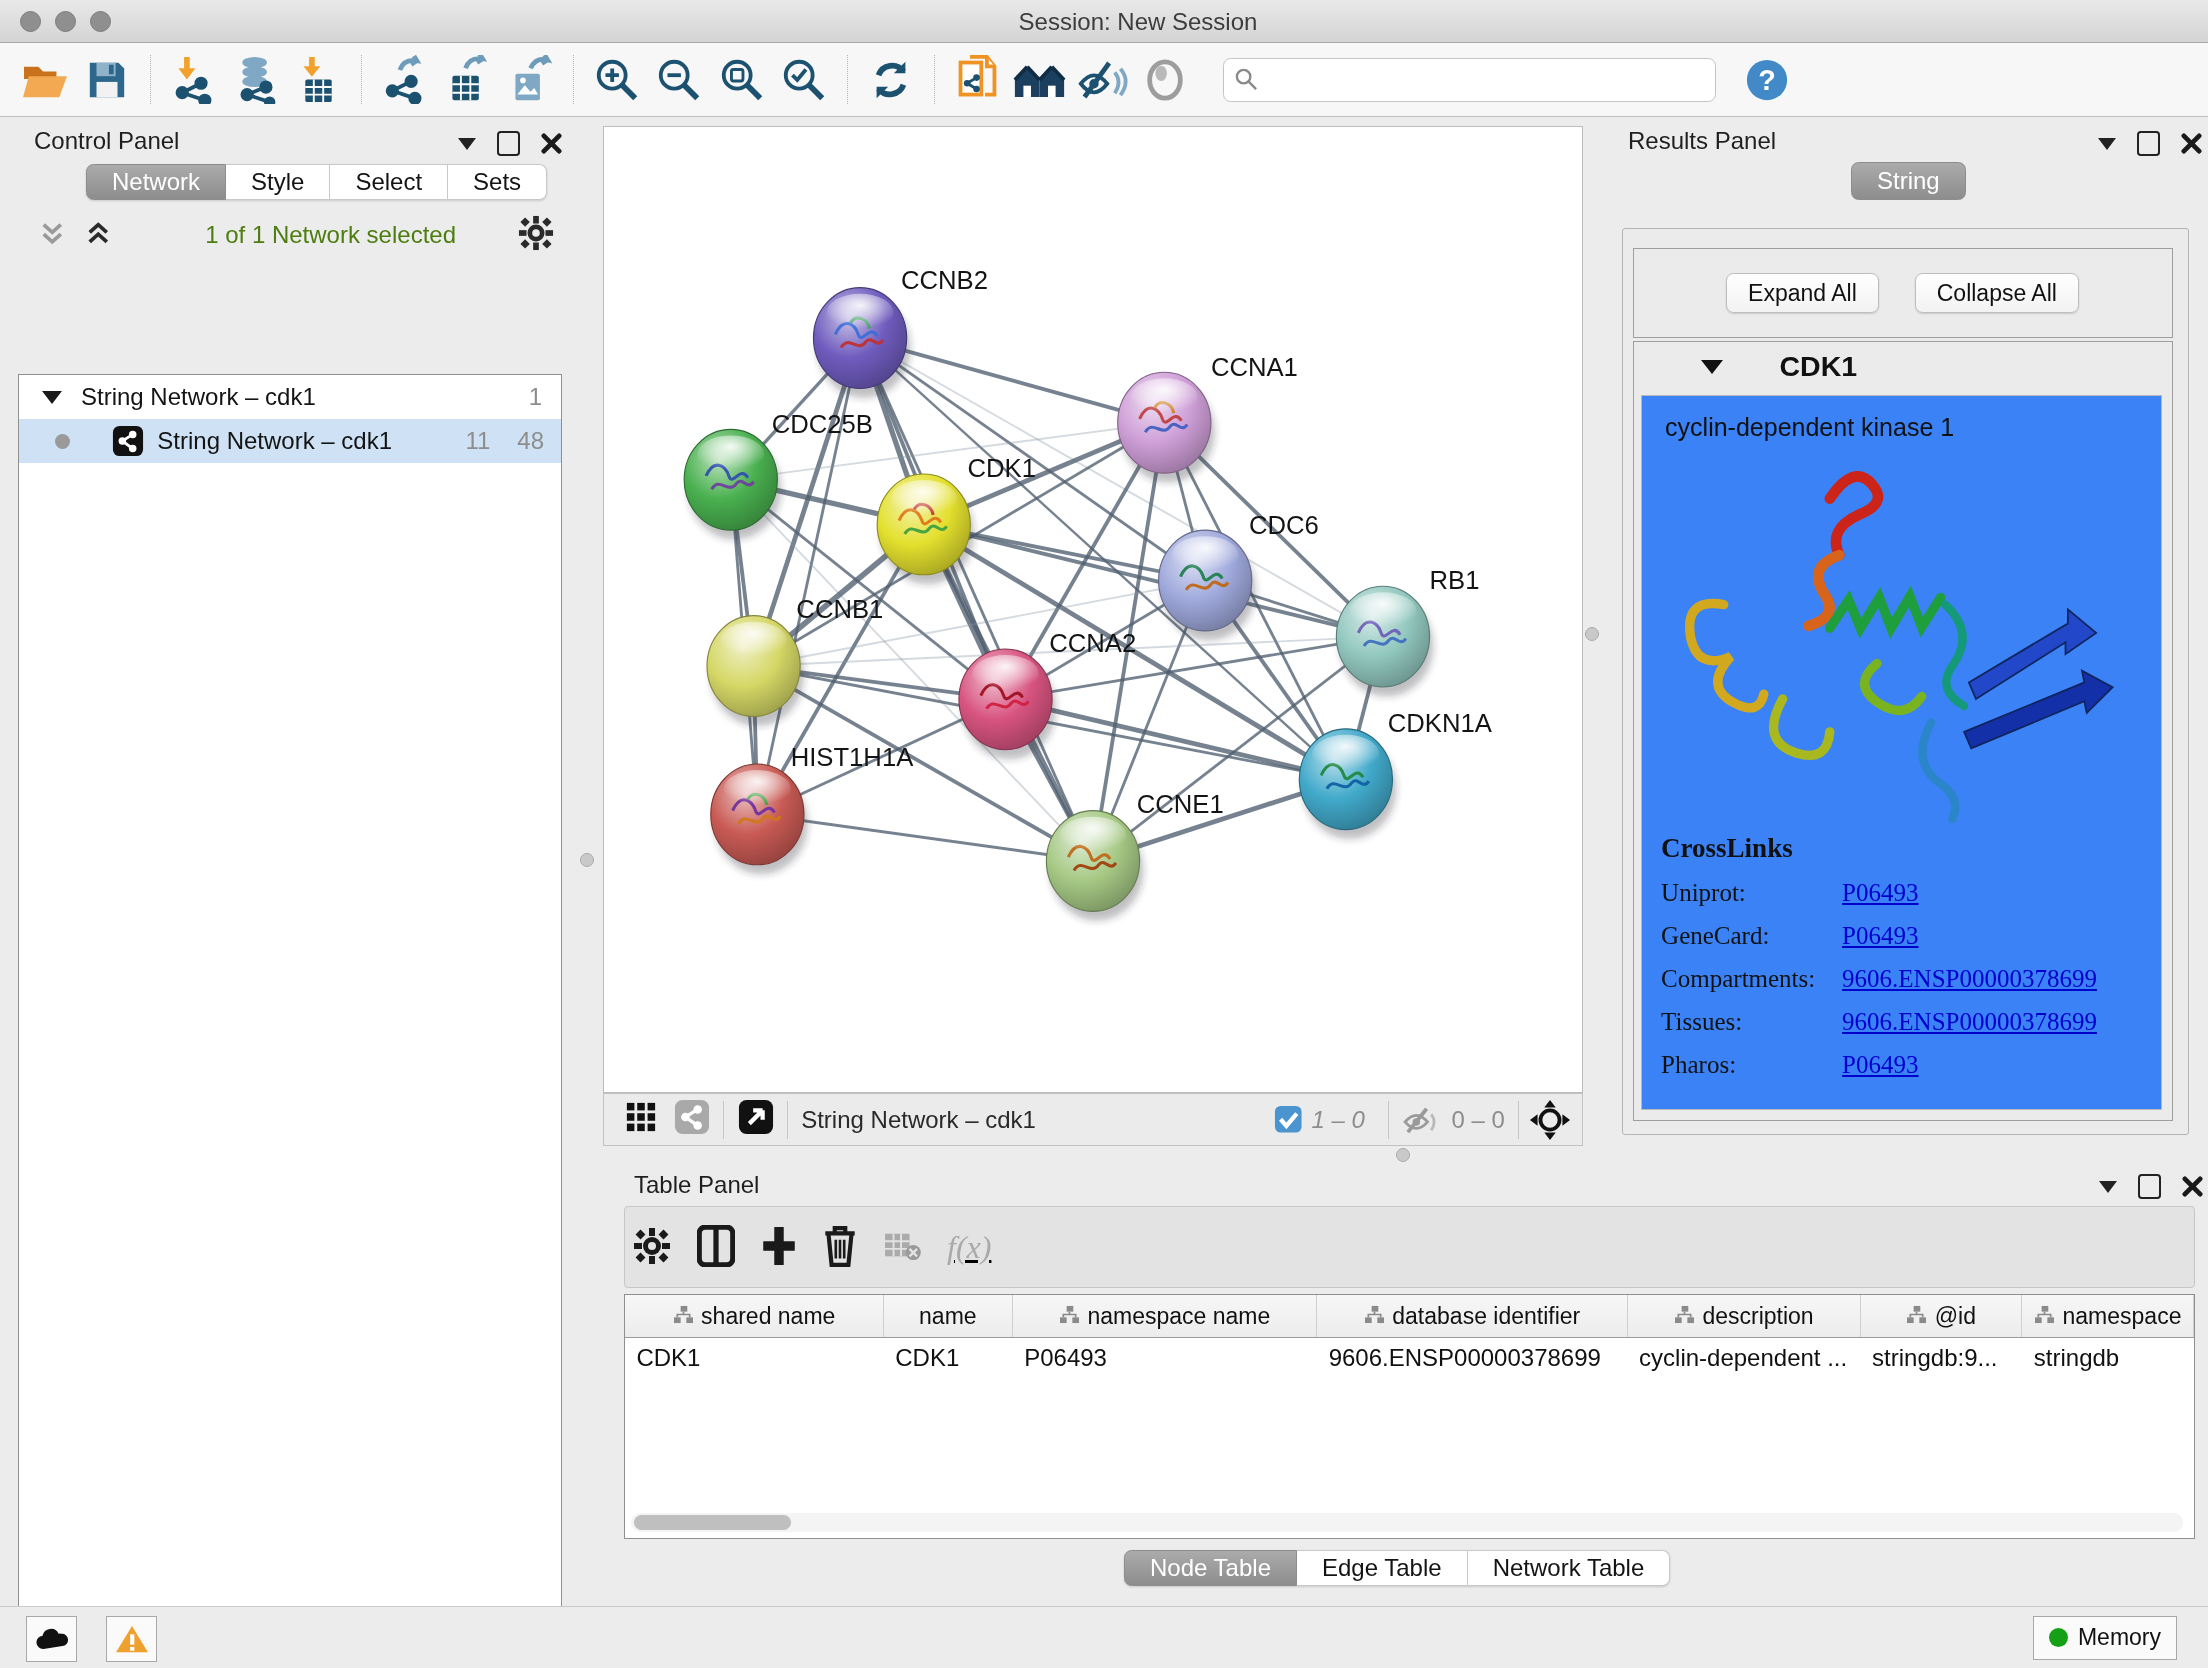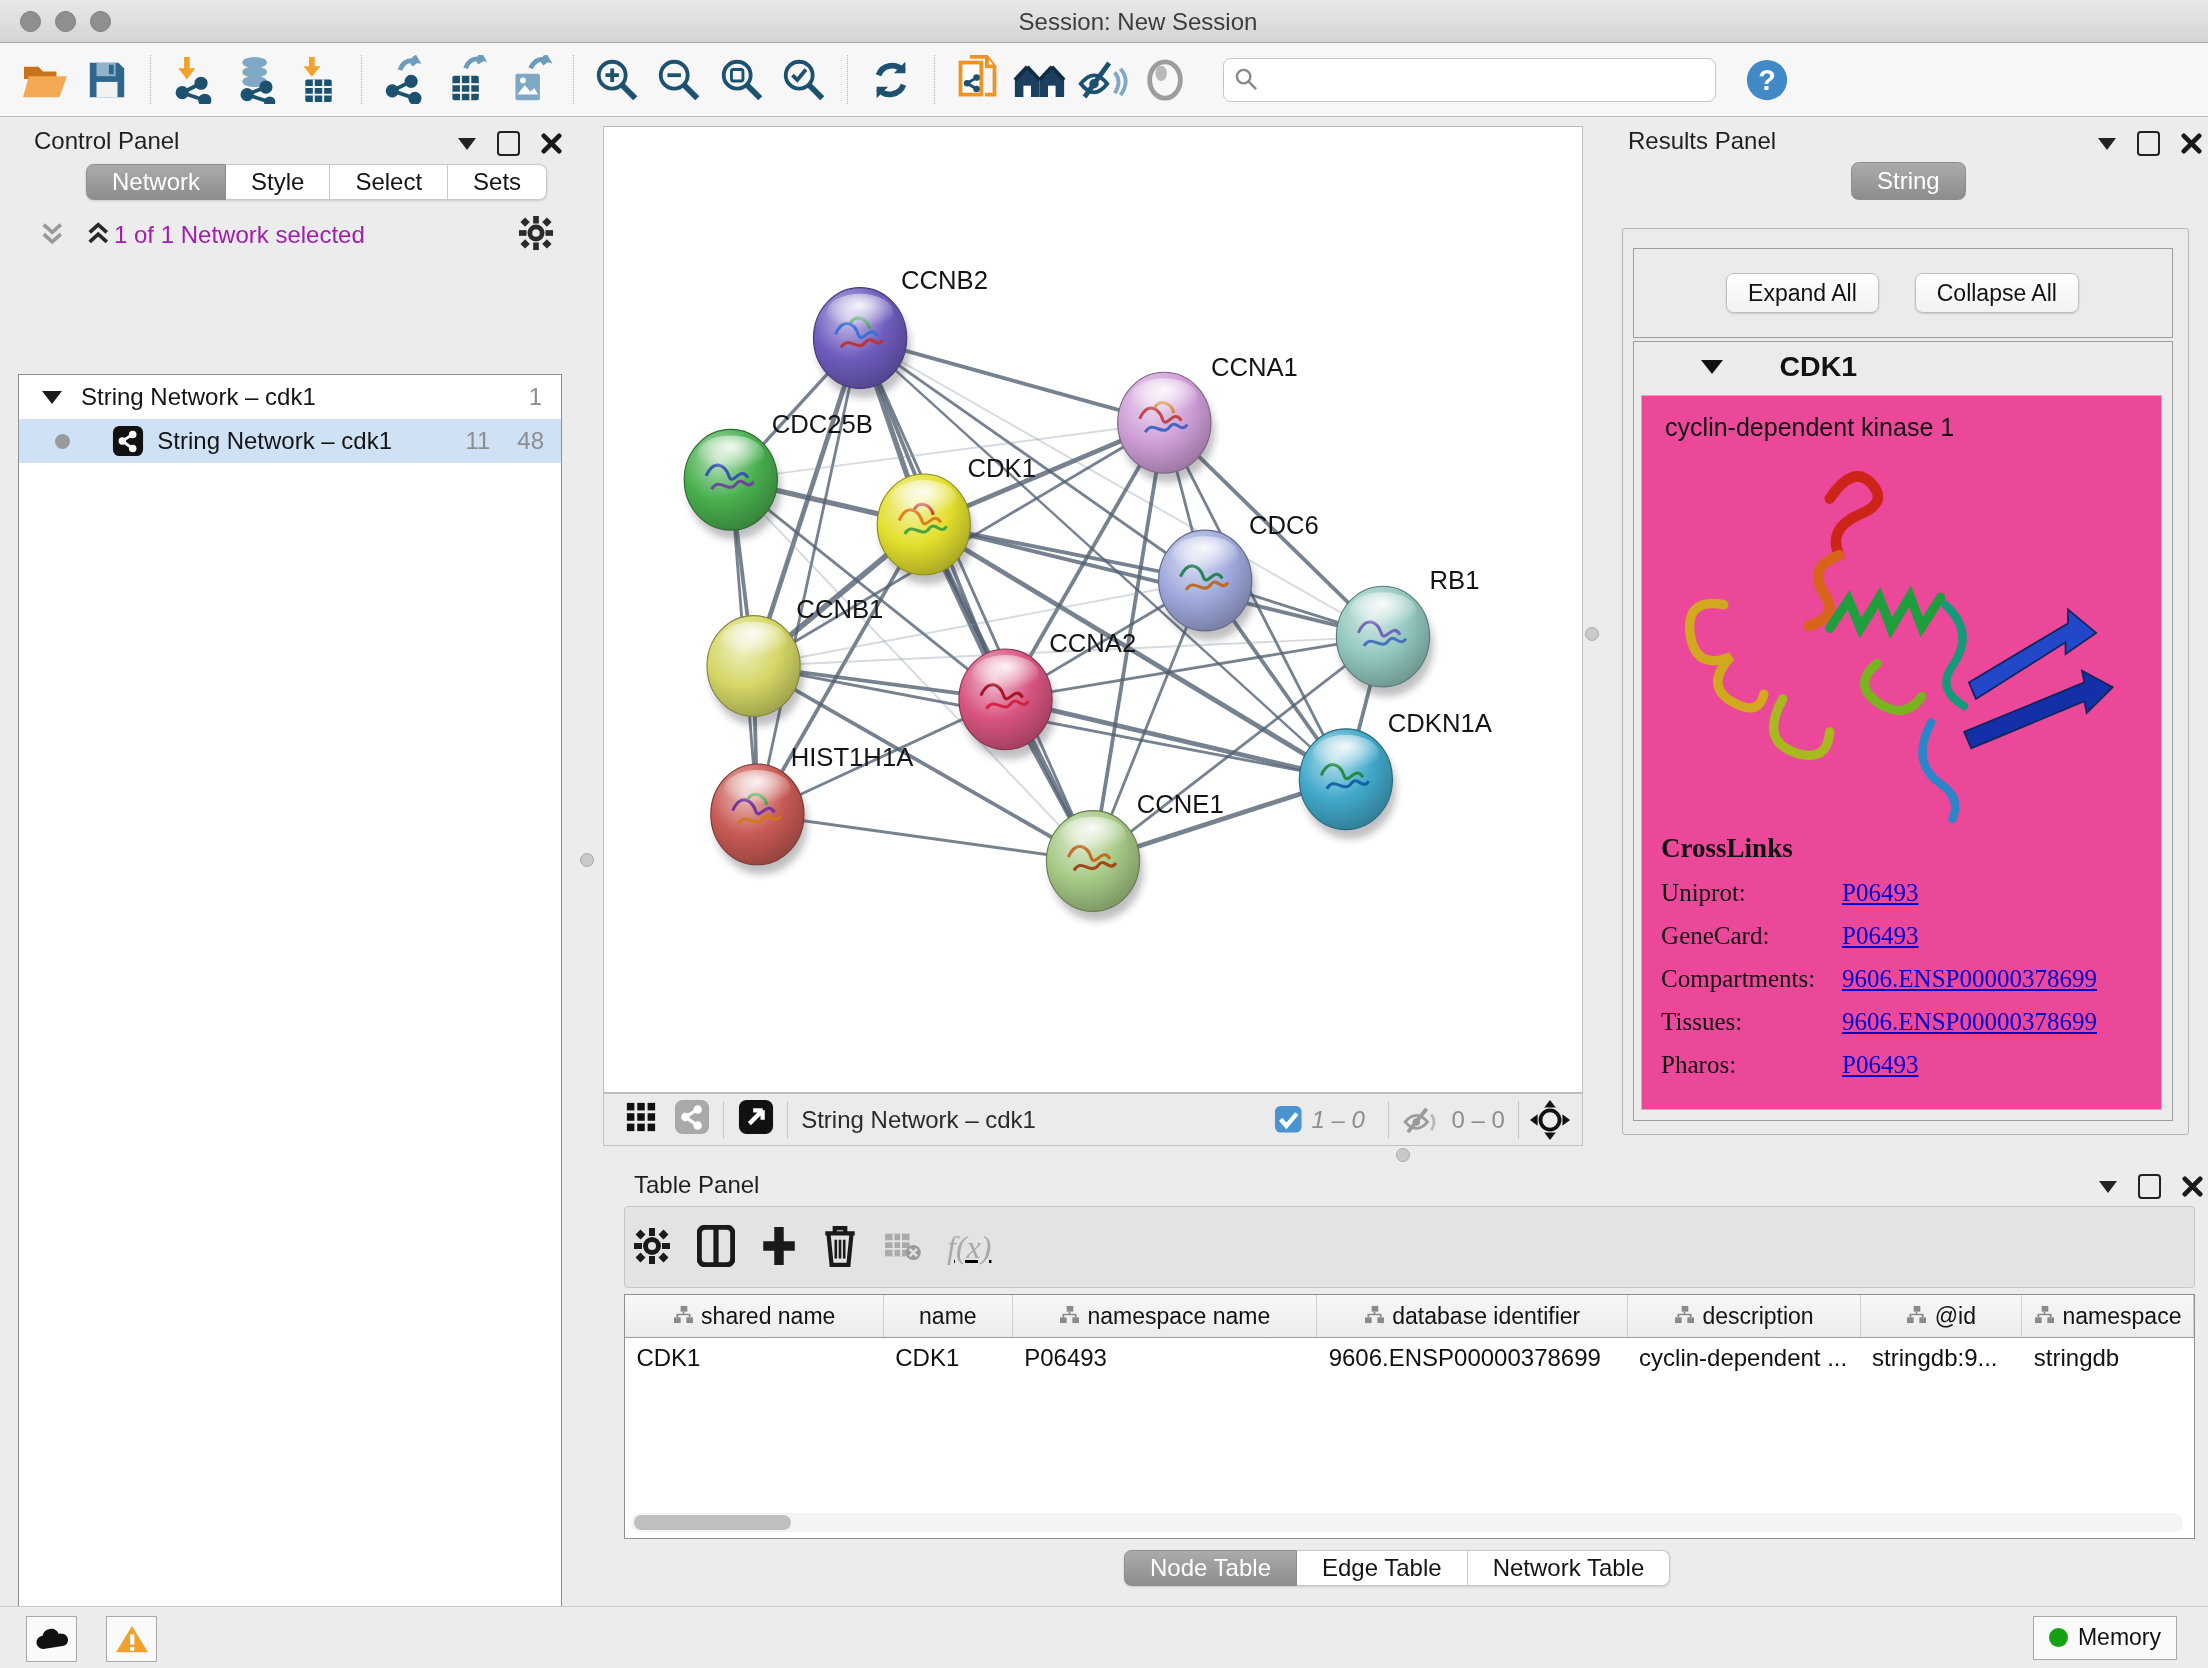--- a/index.html
+++ b/index.html
@@ -291,21 +291,21 @@
     <div class="abs" style="left:38px;top:103px;">
       <svg width="28.5" height="28.5" viewBox="0 0 30 30">
           <path d="M6 6 l9 8 9 -8 M6 16 l9 8 9 -8" stroke="#9a9a9a" stroke-width="4" fill="none"></path>
         </svg>
     </div>
     <div class="abs" style="left:84px;top:103px;">
       <svg width="28.5" height="28.5" viewBox="0 0 30 30">
           <path d="M6 14 l9 -8 9 8 M6 24 l9 -8 9 8" stroke="#2a2a2a" stroke-width="4" fill="none"></path>
         </svg>
     </div>
-    <div class="abs" style="left:114px;top:105px;width:342px;text-align:left;font-size:24px;color:#a21caf;">1 of 1 Network selected</div>
+    <div class="abs" style="left:114px;top:105px;width:342px;text-align:right;font-size:24px;color:#4d7c0f;">1 of 1 Network selected</div>
     <div class="abs" style="left:518px;top:99px;">
       <svg width="36" height="36" viewBox="0 0 38 38">
         <g fill="#2a2a2a">
           <circle cx="19" cy="19" r="9"></circle>
           <g>
             <rect x="16" y="1" width="6" height="8"></rect>
               <rect x="16" y="29" width="6" height="8"></rect>
             <rect x="1" y="16" width="8" height="6"></rect>
               <rect x="29" y="16" width="8" height="6"></rect>
             <rect x="4" y="4" width="7" height="7" transform="rotate(45 7.5 7.5)"></rect>
@@ -637,21 +637,21 @@
       <button class="rbtn">Collapse All</button>
     </div>
 
     <div class="abs" style="left:9.5px;top:112px;width:538px;height:778px;border:1.9px solid #9e9e9e;">
       <div style="display:flex;align-items:center;height:49px;">
         <span style="width:0;height:0;border-left:11.4px solid transparent;border-right:11.4px solid transparent;
               border-top:14.3px solid #111;margin:0 57px 0 67px;"></span>
         <span style="font-size:28.5px;font-weight:bold;color:#111;">CDK1</span>
       </div>
       <div style="position:absolute;left:7.6px;top:53px;width:519px;height:713px;border:1.9px solid #b9b9b9;
-           background:#ec4899;padding:0 0 0 0;">
+           background:#3b82f6;padding:0 0 0 0;">
         <div style="font-size:25px;color:#111;margin:17px 0 0 23px;">cyclin-dependent kinase 1</div>
         
         <svg width="495" height="380" viewBox="0 0 420 320" style="margin:7.6px 0 0 11.4px;">
           <g fill="none" stroke-linecap="round">
             <path d="M150 40 q20 -30 36 -12 q14 16 -12 26 q-26 12 -16 34" stroke="#cc2418" stroke-width="9"></path>
             <path d="M158 88 q-28 10 -12 34 q12 18 -14 26" stroke="#d8641c" stroke-width="9"></path>
             <path d="M60 130 q-34 -6 -28 28 q6 28 34 16 q-24 26 4 40 q20 10 24 -8" stroke="#d2a81e" stroke-width="8"></path>
             <path d="M110 210 q-20 36 12 46 q26 8 28 -18" stroke="#a8b81e" stroke-width="8"></path>
             <path d="M150 150 l16 -24 10 24 16 -26 10 26 16 -27 10 26 16 -25" stroke="#1f9e3d" stroke-width="8"></path>
             <path d="M190 180 q-22 18 2 34 q22 14 36 -6" stroke="#79b420" stroke-width="8"></path>

